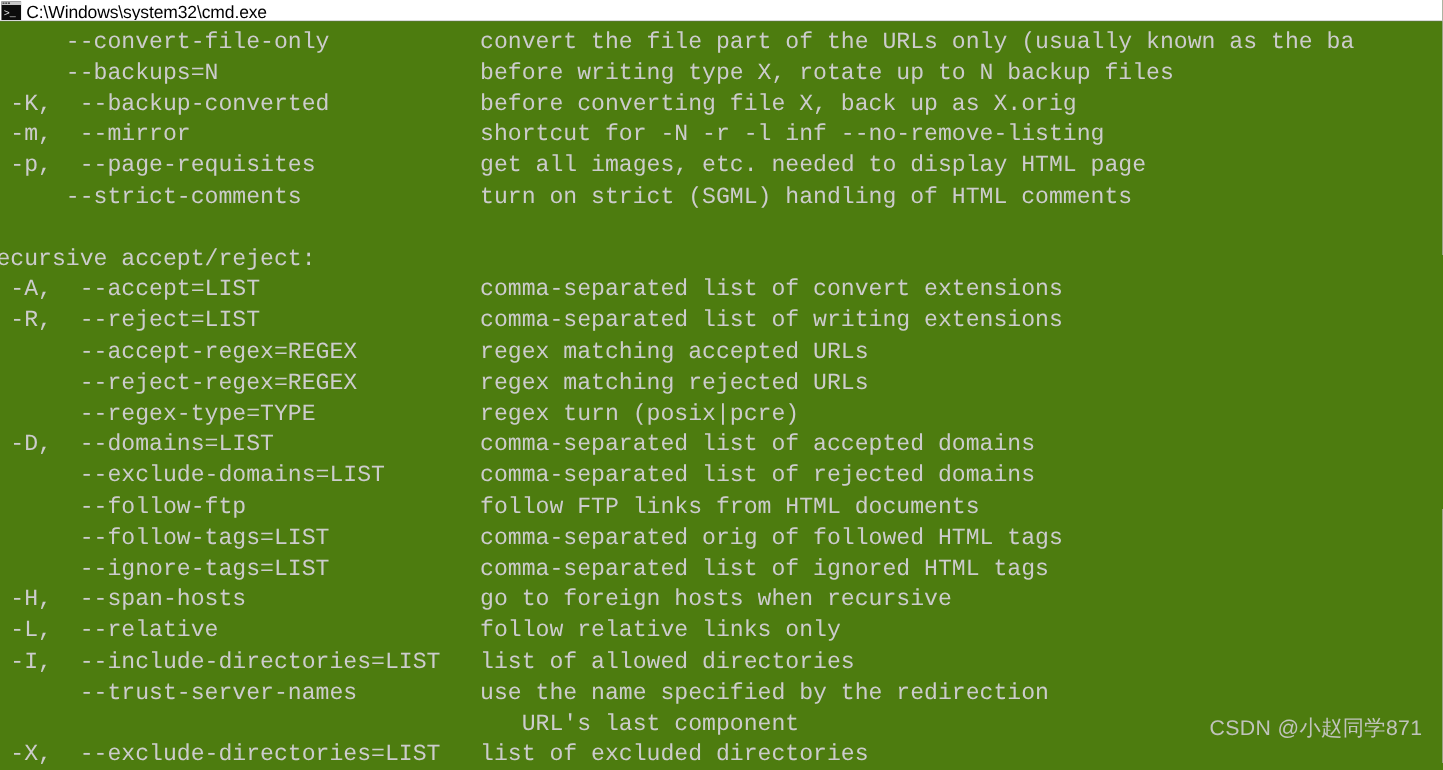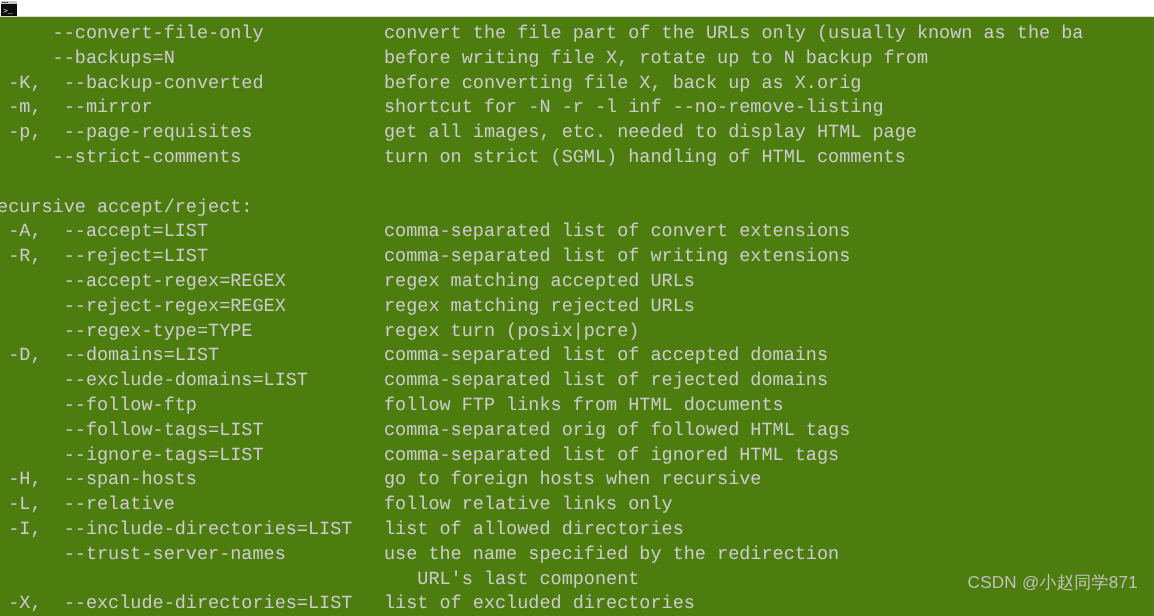--- a/index.html
+++ b/index.html
@@ -124,26 +124,27 @@
     <span id="title-bar-icon">
       <svg width="16" height="15" viewBox="0 0 16 15" xmlns="http://www.w3.org/2000/svg">
         <rect x="0" y="0" width="16" height="15" fill="#0c0c0c"></rect>
         <rect x="0" y="0" width="16" height="3" fill="#c8c8c8"></rect>
         <rect x="1" y="1" width="1.6" height="1" fill="#2b2b2b"></rect>
         <rect x="3.2" y="1" width="1.6" height="1" fill="#2b2b2b"></rect>
         <rect x="5.4" y="1" width="1.6" height="1" fill="#2b2b2b"></rect>
         <text x="2" y="12" font-family="'Liberation Mono', monospace" font-size="8" fill="#e8e8e8">&gt;_</text>
       </svg>
     </span>
+    <span id="title-bar-text">C:\Windows\system32\cmd.exe</span>
   </div>
 
   <div id="terminal-body">
     <div id="terminal-scroll">
         <div class="term-line"><span class="opt">      --convert-file-only</span><span class="desc">convert the file part of the URLs only (usually known as the ba</span></div>
-        <div class="term-line"><span class="opt">      --backups=N</span><span class="desc">before writing file X, rotate up to N backup from</span></div>
+        <div class="term-line"><span class="opt">      --backups=N</span><span class="desc">before writing type X, rotate up to N backup files</span></div>
         <div class="term-line"><span class="opt">  -K,  --backup-converted</span><span class="desc">before converting file X, back up as X.orig</span></div>
         <div class="term-line"><span class="opt">  -m,  --mirror</span><span class="desc">shortcut for -N -r -l inf --no-remove-listing</span></div>
         <div class="term-line"><span class="opt">  -p,  --page-requisites</span><span class="desc">get all images, etc. needed to display HTML page</span></div>
         <div class="term-line"><span class="opt">      --strict-comments</span><span class="desc">turn on strict (SGML) handling of HTML comments</span></div>
         <div class="term-line blank">&nbsp;</div>
         <div class="term-line section"><span class="desc">Recursive accept/reject:</span></div>
         <div class="term-line"><span class="opt">  -A,  --accept=LIST</span><span class="desc">comma-separated list of convert extensions</span></div>
         <div class="term-line"><span class="opt">  -R,  --reject=LIST</span><span class="desc">comma-separated list of writing extensions</span></div>
         <div class="term-line"><span class="opt">       --accept-regex=REGEX</span><span class="desc">regex matching accepted URLs</span></div>
         <div class="term-line"><span class="opt">       --reject-regex=REGEX</span><span class="desc">regex matching rejected URLs</span></div>

